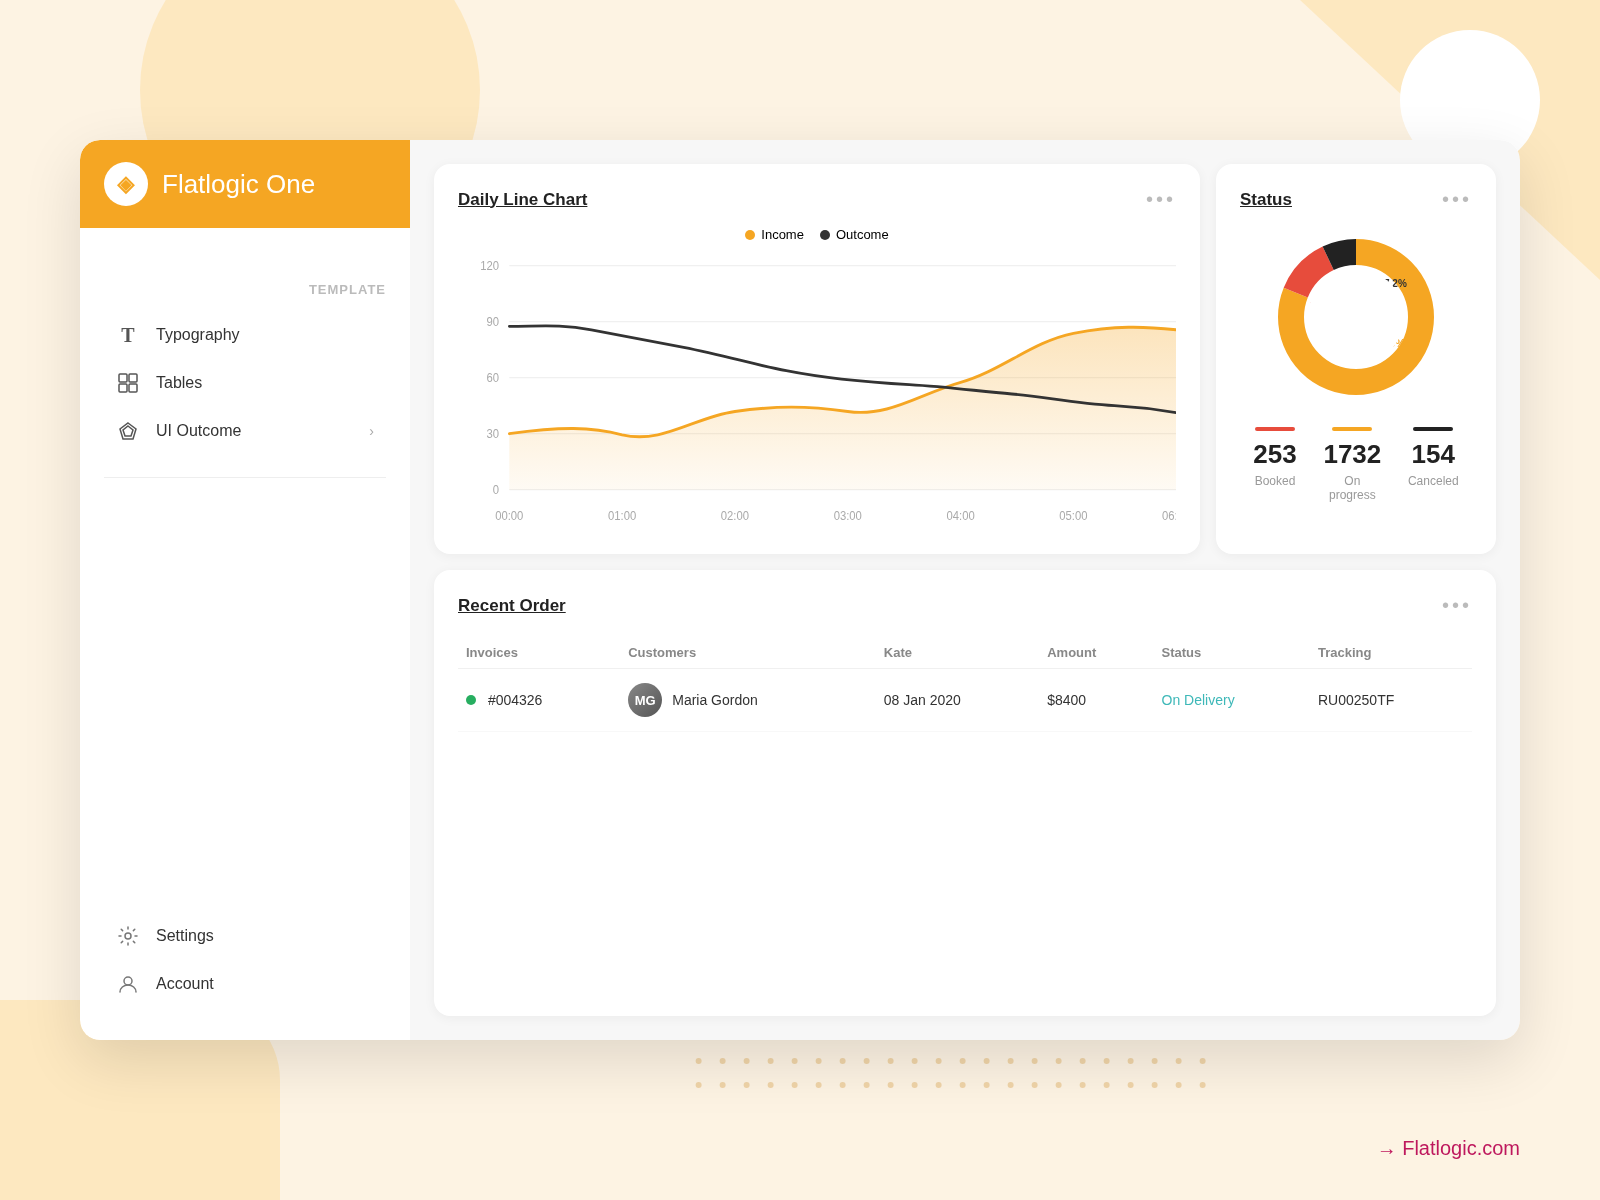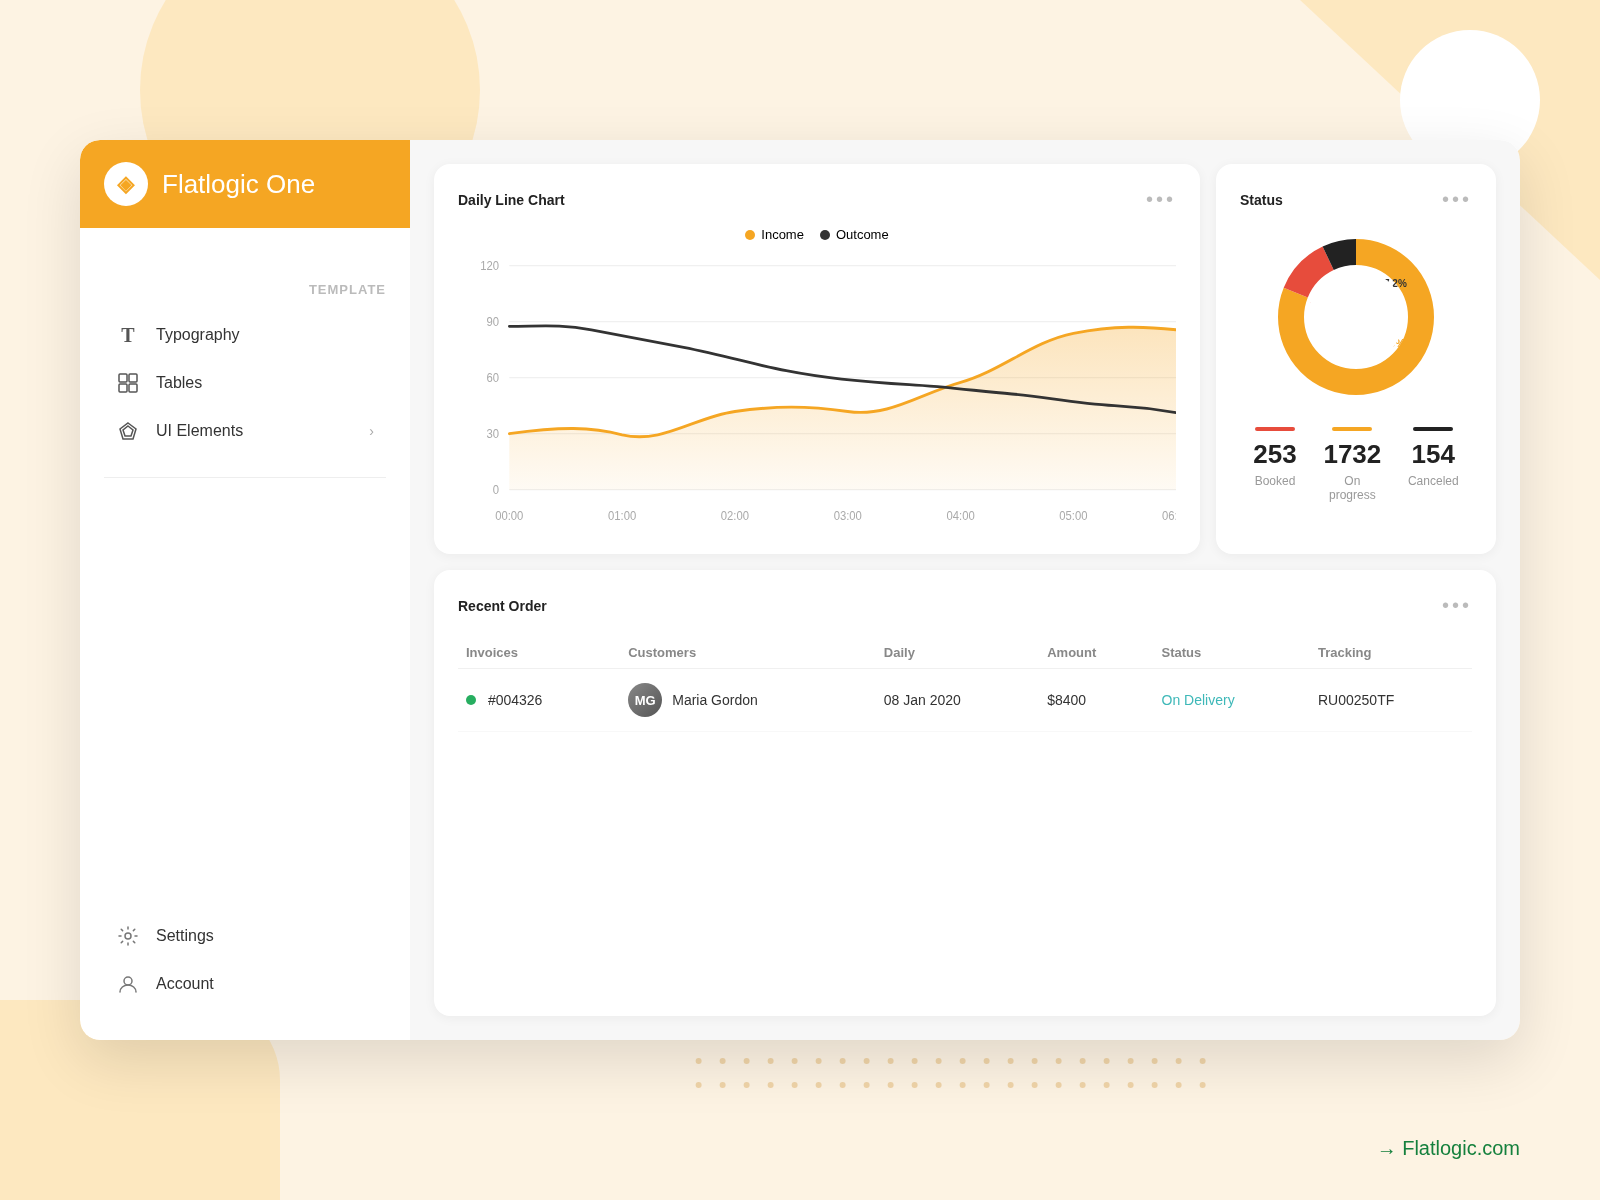--- a/index.html
+++ b/index.html
@@ -57,21 +57,21 @@
       z-index: 0;
     }
     .bg-dot {
       width: 6px; height: 6px;
       background: #f0d4a8;
       border-radius: 50%;
     }
     .flatlogic-link {
       position: absolute;
       bottom: 40px; right: 80px;
-      color: #15803d;
+      color: #be185d;
       font-size: 20px;
       font-weight: 500;
       z-index: 10;
     }
 
     
     .main-container {
       position: absolute;
       top: 140px; left: 80px;
       right: 80px;
@@ -209,23 +209,24 @@
       width: 280px;
       flex-shrink: 0;
     }
     .card-header {
       display: flex;
       justify-content: space-between;
       align-items: center;
       margin-bottom: 16px;
     }
     .card-title {
-      font-size: 14px;
+      font-size: 17px;
       font-weight: 700;
       color: #222;
+      text-decoration: underline;
     }
     .card-menu {
       color: #bbb;
       font-size: 20px;
       letter-spacing: 3px;
       cursor: pointer;
     }
     .chart-legend {
       display: flex;
       gap: 16px;
@@ -523,21 +524,21 @@
           <span>Tables</span>
         </div>
 
         <div class="sidebar-item">
           <span class="sidebar-icon">
             <svg width="20" height="20" viewBox="0 0 20 20" fill="none">
               <polygon points="10,2 18,8 15,18 5,18 2,8" stroke="#555" stroke-width="1.5" fill="none"></polygon>
               <polygon points="10,5 15,9 13,15 7,15 5,9" stroke="#555" stroke-width="1.5" fill="none"></polygon>
             </svg>
           </span>
-          <span>UI Elements</span>
+          <span>UI Outcome</span>
           <span class="sidebar-item-arrow">›</span>
         </div>
       </div>
 
       <hr class="sidebar-divider">
 
       <div class="sidebar-bottom">
         <div class="sidebar-item">
           <span class="sidebar-icon">
             <svg width="20" height="20" viewBox="0 0 20 20" fill="none">
@@ -660,21 +661,21 @@
     <div class="card order-card">
       <div class="card-header">
         <span class="card-title">Recent Order</span>
         <span class="card-menu">•••</span>
       </div>
       <table>
         <thead>
           <tr>
             <th>Invoices</th>
             <th>Customers</th>
-            <th>Daily</th>
+            <th>Kate</th>
             <th>Amount</th>
             <th>Status</th>
             <th>Tracking</th>
           </tr>
         </thead>
         <tbody>
           <tr class="table-row">
             <td>
               <span class="invoice-dot"></span>
               <span>#004326</span>

